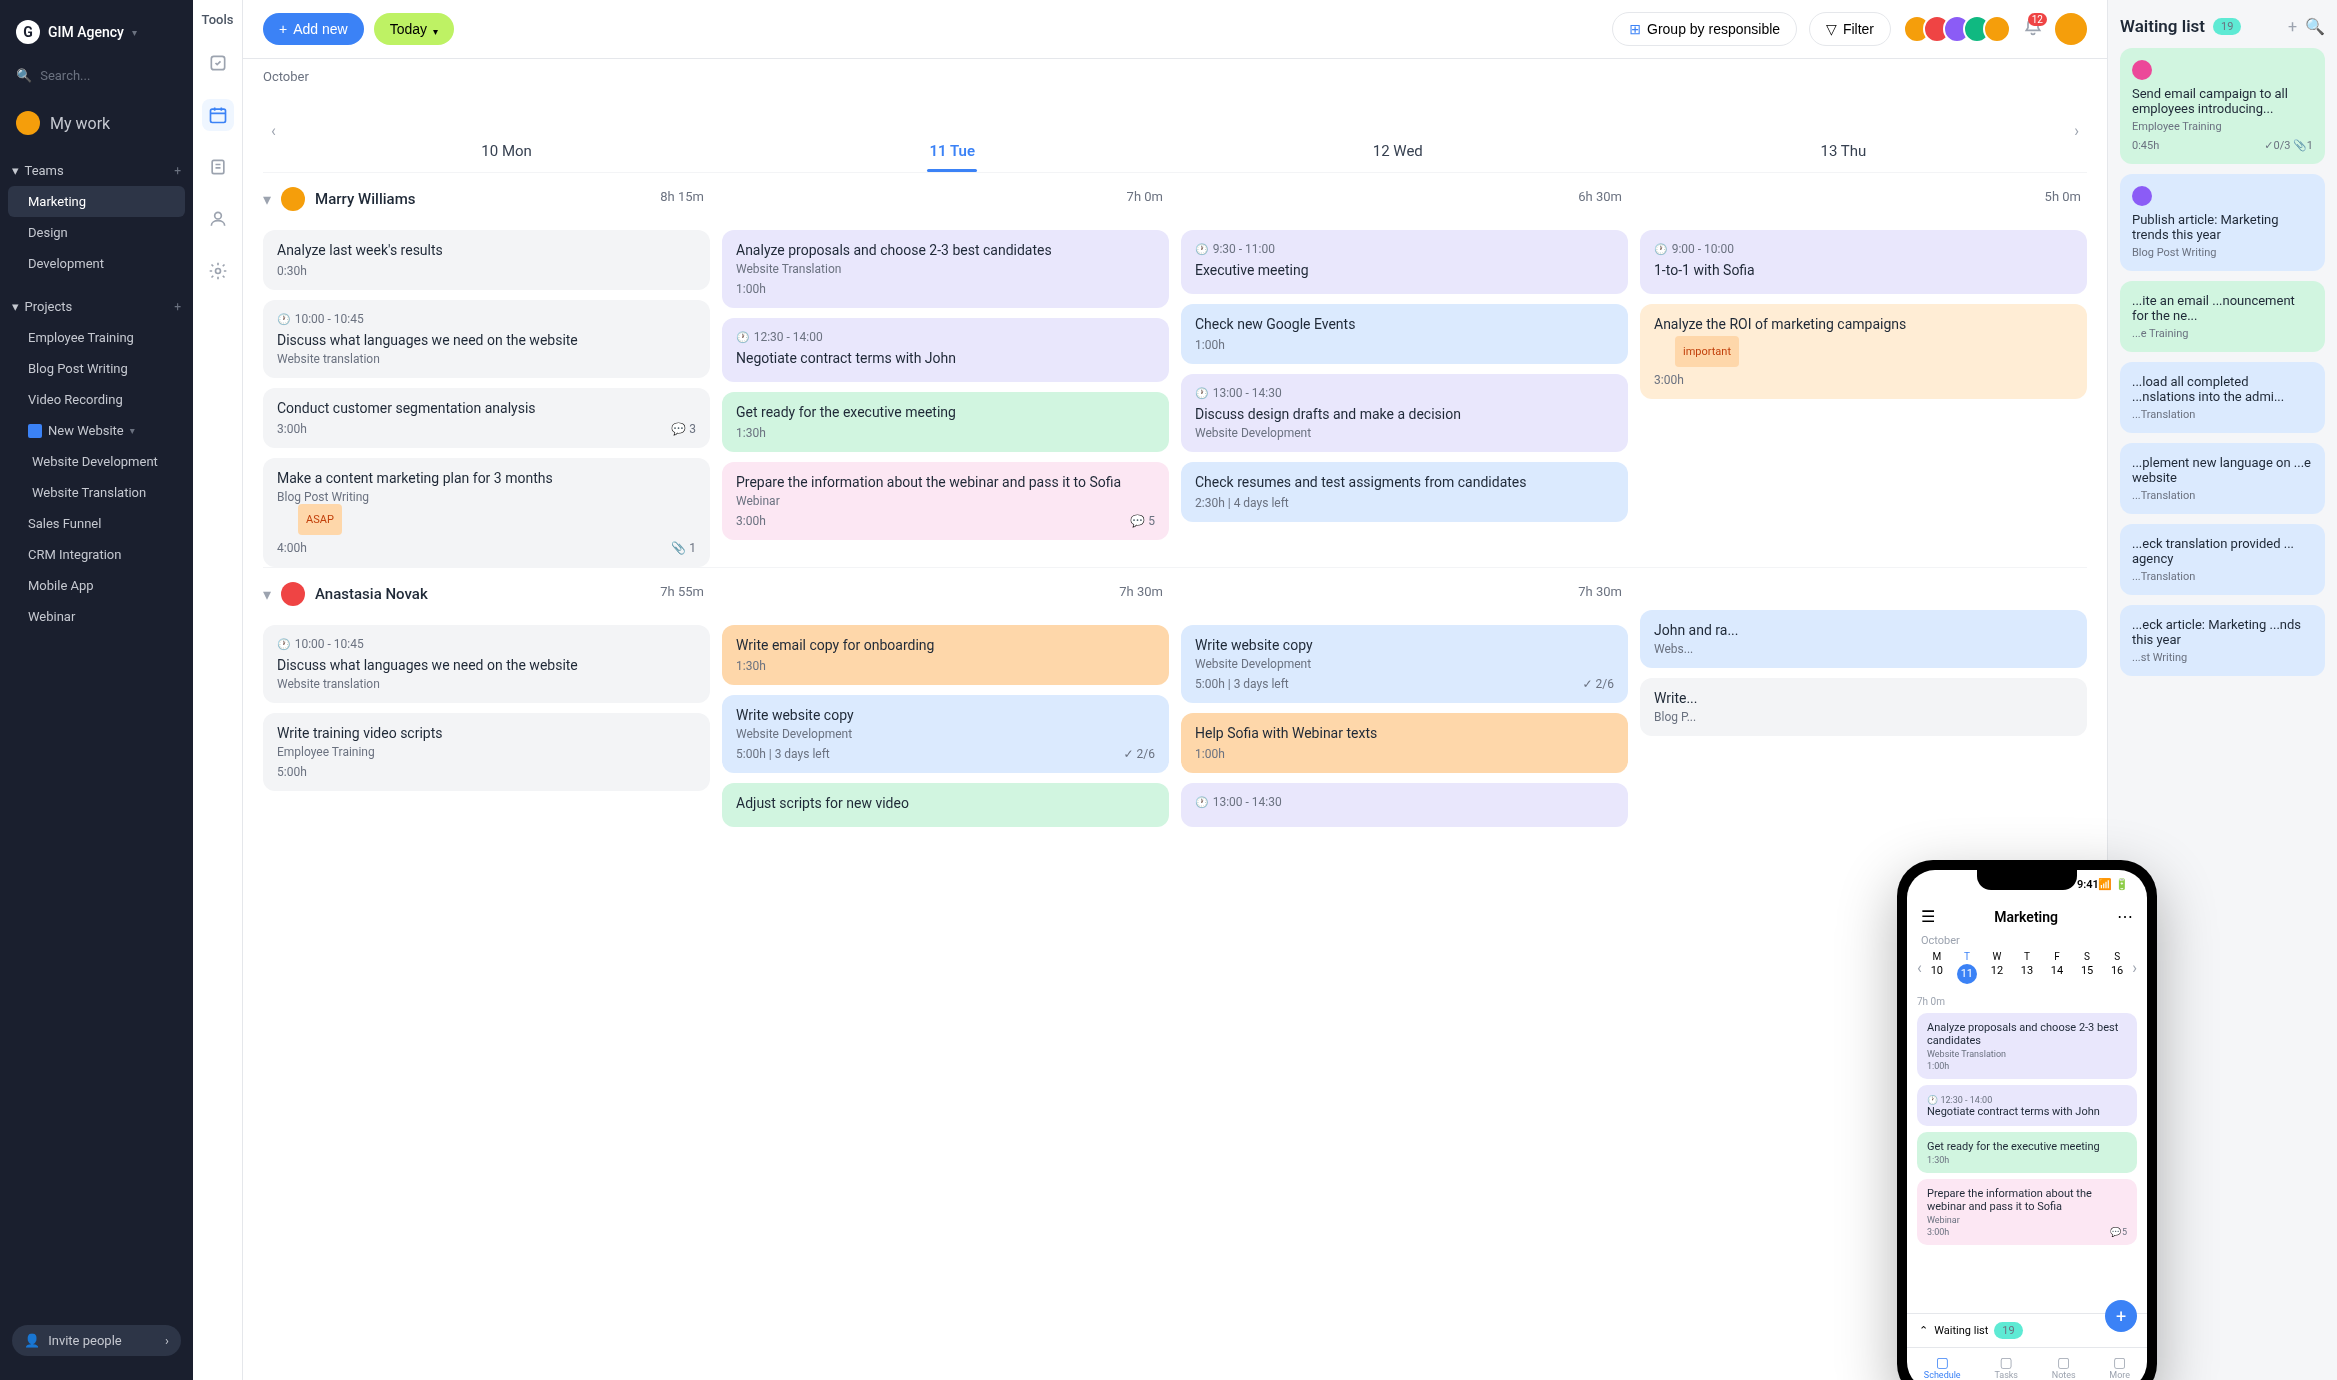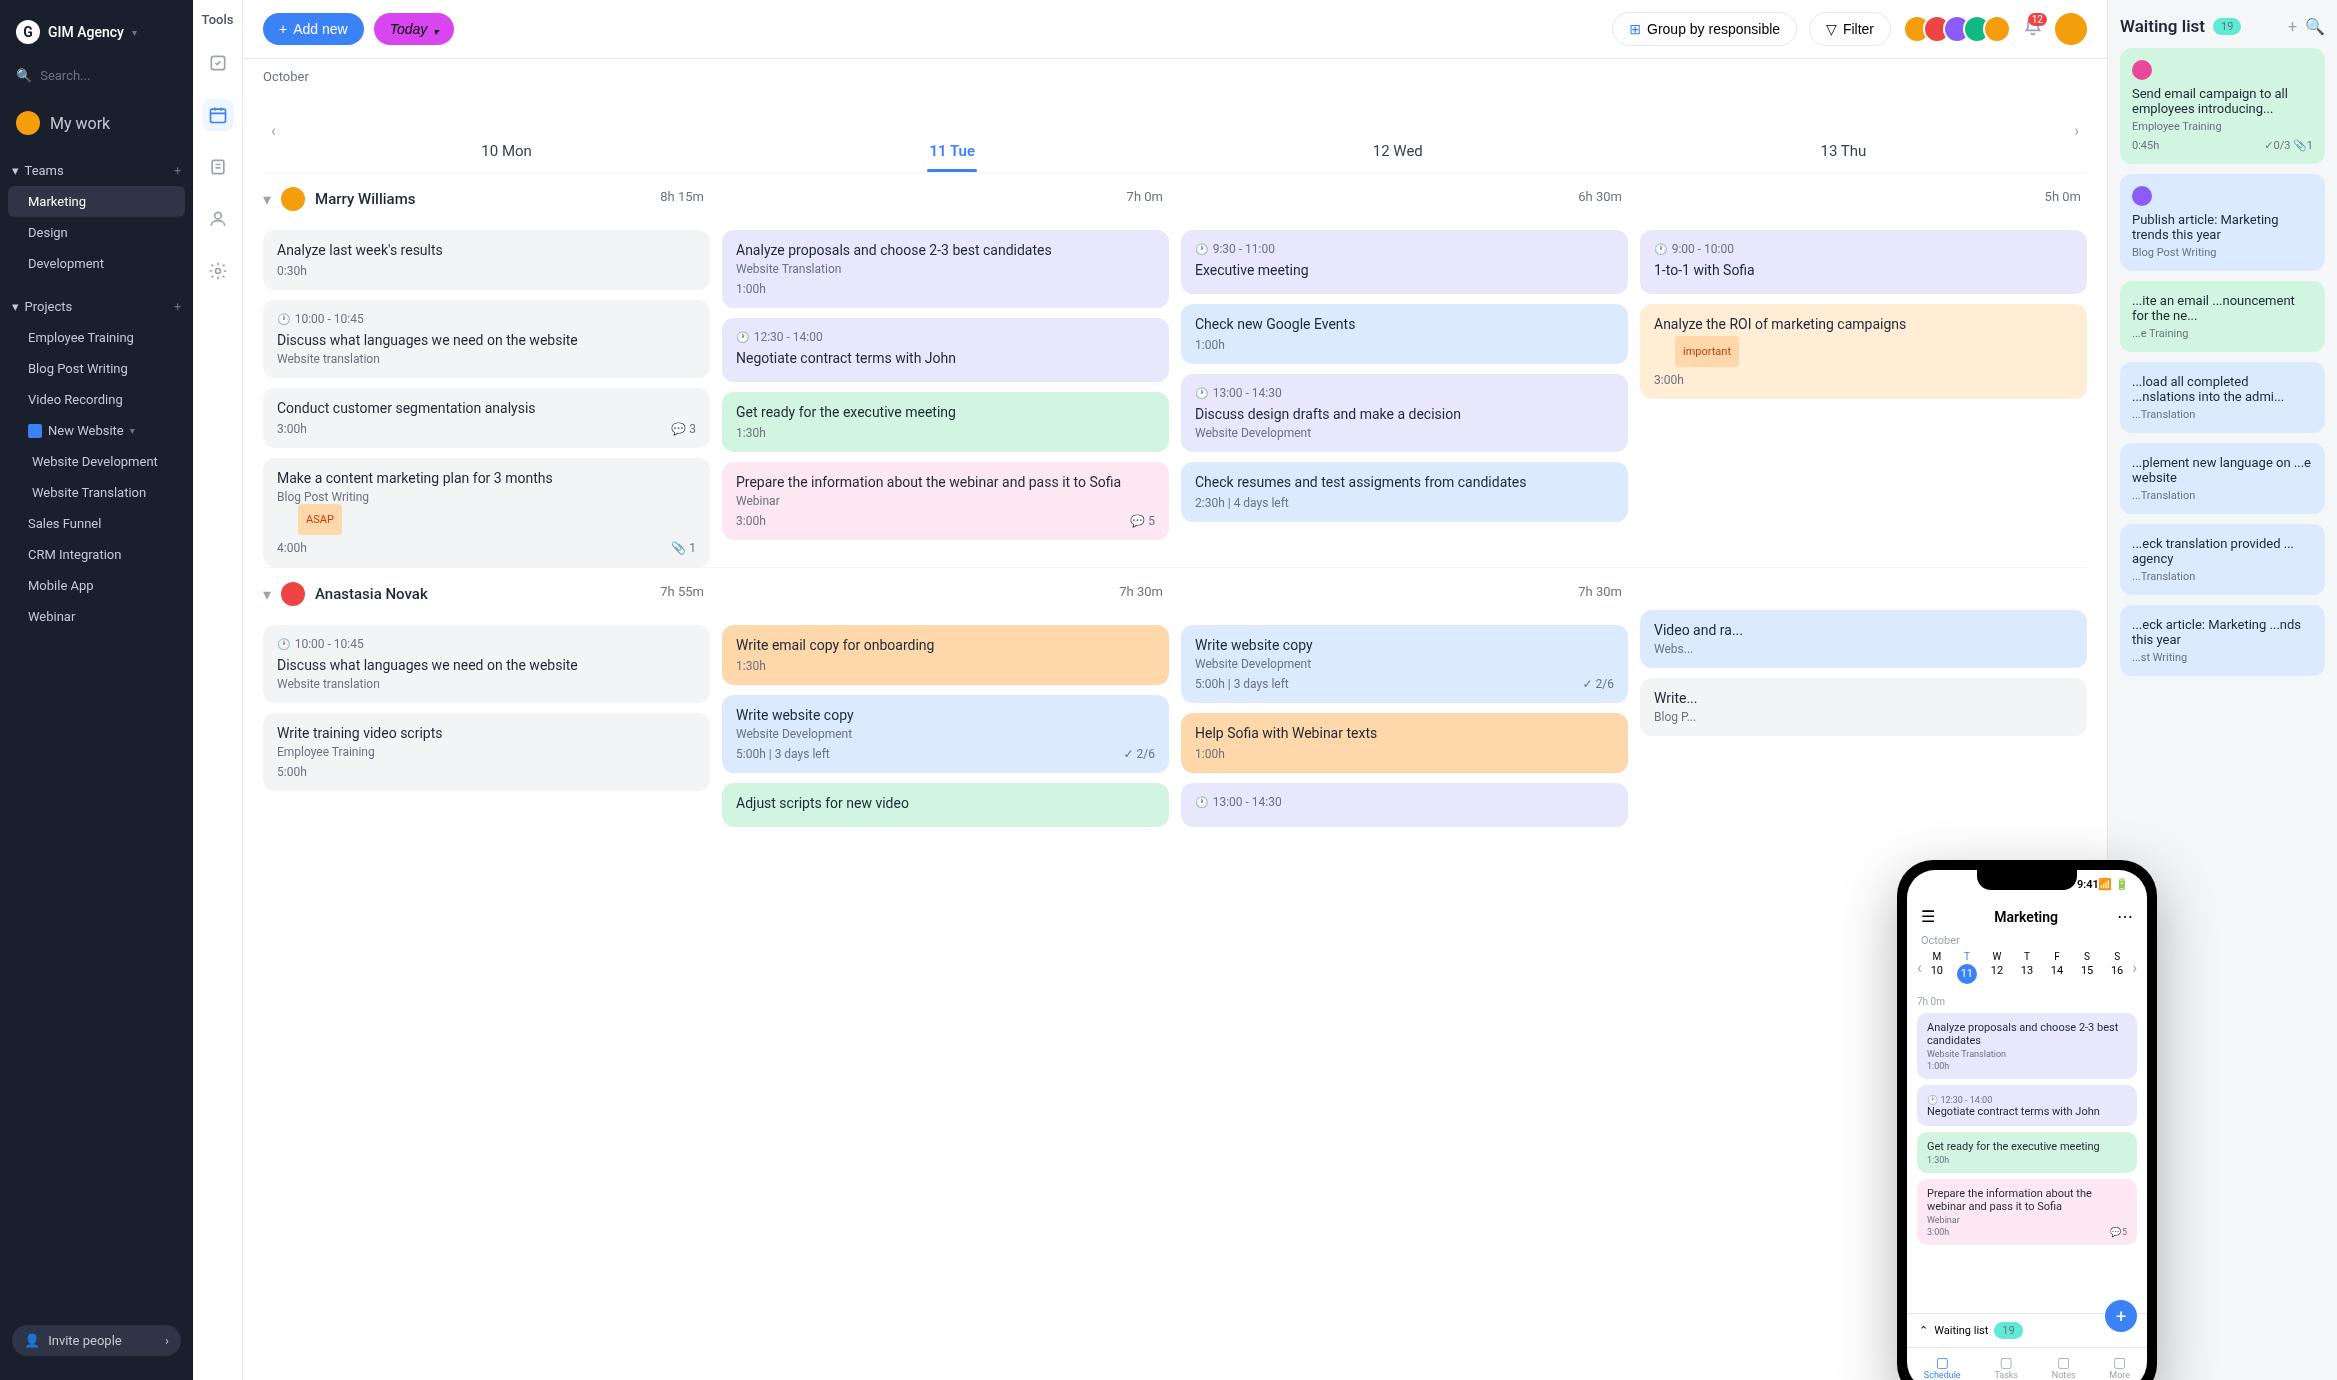--- a/index.html
+++ b/index.html
@@ -31,21 +31,21 @@
 .tools-rail { width: 50px; background: #fff; border-right: 1px solid #e5e7eb; display: flex; flex-direction: column; align-items: center; padding: 12px 0; gap: 20px; }
 .tools-label { font-size: 13px; color: #4b5563; font-weight: 500; }
 .tool-icon { width: 32px; height: 32px; display: flex; align-items: center; justify-content: center; border-radius: 8px; cursor: pointer; color: #9ca3af; }
 .tool-icon.active { background: #eff6ff; color: #3b82f6; }
 
 
 .main { flex: 1; display: flex; flex-direction: column; background: #fff; overflow: hidden; }
 .topbar { display: flex; align-items: center; justify-content: space-between; padding: 12px 20px; border-bottom: 1px solid #e5e7eb; }
 .topbar-left { display: flex; align-items: center; gap: 10px; }
 .btn-add { background: #3b82f6; color: #fff; border: none; border-radius: 20px; padding: 8px 16px; font-size: 14px; cursor: pointer; display: flex; align-items: center; gap: 6px; }
-.btn-today { background: #d946ef; border: none; border-radius: 20px; padding: 8px 16px; font-size: 14px; cursor: pointer; display: flex; align-items: flex-end; gap: 6px; font-style: italic; }
+.btn-today { background: #bef264; border: none; border-radius: 20px; padding: 8px 16px; font-size: 14px; cursor: pointer; display: flex; align-items: flex-end; gap: 6px; }
 .topbar-right { display: flex; align-items: center; gap: 12px; }
 .btn-group, .btn-filter { background: #fff; border: 1px solid #e5e7eb; border-radius: 20px; padding: 8px 16px; font-size: 14px; cursor: pointer; display: flex; align-items: center; gap: 6px; }
 .avatar-stack { display: flex; }
 .avatar-stack .av { width: 28px; height: 28px; border-radius: 50%; border: 2px solid #fff; margin-left: -8px; }
 .av:first-child { margin-left: 0; }
 .notif-icon { position: relative; cursor: pointer; color: #9ca3af; }
 .badge { position: absolute; top: -4px; right: -4px; background: #ef4444; color: #fff; border-radius: 8px; font-size: 10px; padding: 1px 4px; }
 .user-avatar { width: 32px; height: 32px; border-radius: 50%; background: #f59e0b; cursor: pointer; }
 
 
@@ -441,21 +441,21 @@
                 </div>
               </div>
               <div class="card c-purple">
                 <div class="time-pill"><span class="clock-icon"></span>13:00 - 14:30</div>
                 <div class="title"></div>
               </div>
             </div>
             <div class="task-col">
               <div class="duration-label" style="position: relative; top: -36px; margin-bottom: -20px;"></div>
               <div class="card c-blue">
-                <div class="title">Video and ra...</div>
+                <div class="title">John and ra...</div>
                 <div class="sub">Webs...</div>
               </div>
               <div class="card c-gray">
                 <div class="title">Write...</div>
                 <div class="sub">Blog P...</div>
               </div>
             </div>
           </div>
         </div>
       </div>

